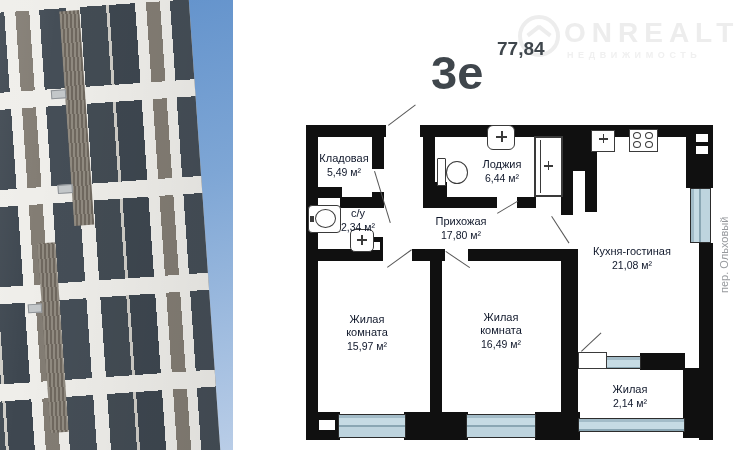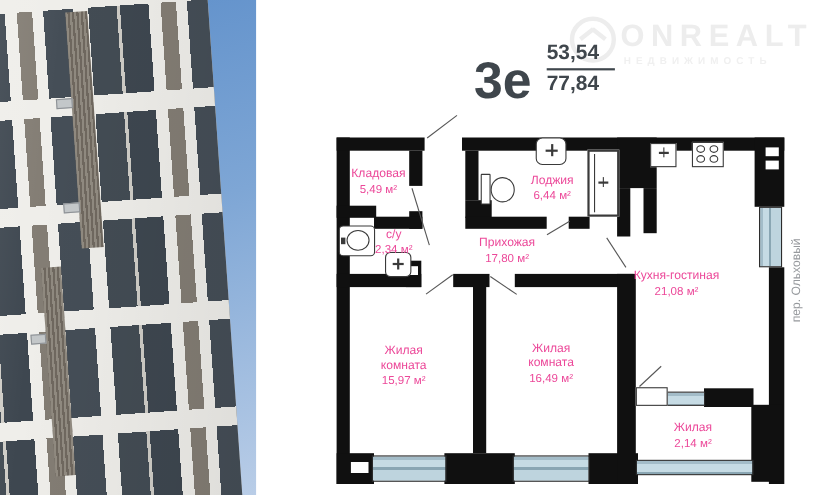--- a/index.html
+++ b/index.html
@@ -39,21 +39,21 @@
   .wm-tag{position:absolute;left:567px;top:50px;font-size:9px;font-weight:700;letter-spacing:4.6px;color:#f0f0f0;}
 
   
   .w{position:absolute;background:#101010;}
   .nw{position:absolute;background:#ffffff;}
   .winH{position:absolute;box-sizing:border-box;border:1px solid #2c2c2c;
         background:linear-gradient(180deg,#a3bcc8 0 3px,#c6dbe4 3px 10px,#8aa6b3 10px 12px,#bed4de 12px 100%);}
   .winV{position:absolute;box-sizing:border-box;border:1px solid #2c2c2c;
         background:linear-gradient(90deg,#a3bcc8 0 3px,#c6dbe4 3px 8px,#8aa6b3 8px 10px,#bed4de 10px 100%);}
   .dline{position:absolute;height:0;border-top:1.5px solid #565656;transform-origin:0 0;}
-  .rlab{position:absolute;text-align:center;color:#ec4899;}
+  .rlab{position:absolute;text-align:center;color:#0f172a;}
   .rname{font-size:11px;line-height:13px;}
   .rarea{font-size:10.5px;line-height:12px;margin-top:1px;}
   .ico{position:absolute;box-sizing:border-box;border:1.5px solid #3a3a3a;background:#fff;}
   .ico .part{position:absolute;box-sizing:border-box;}
   .street{position:absolute;left:690px;top:251px;width:70px;height:14px;text-align:center;
           font-size:11px;color:#96999d;transform:rotate(-90deg);white-space:nowrap;}
 </style>
 </head>
 <body>
 
@@ -71,21 +71,20 @@
   </div>
 
   <div class="wm-circle"></div>
   <div class="wm-roof1"></div>
   <div class="wm-roof2"></div>
   <div class="wm-brand">ONREALT</div>
   <div class="wm-tag">НЕДВИЖИМОСТЬ</div>
 
   <div class="unit">3е</div>
   <div class="frac">
-    <div class="frow u">53,54</div>
     <div class="frow">77,84</div>
   </div>
 
   <div class="w" style="left:306px;top:125px;width:12px;height:315px;"></div>
   <div class="w" style="left:306px;top:125px;width:80px;height:12px;"></div>
   <div class="w" style="left:420px;top:125px;width:293px;height:12px;"></div>
   <div class="w" style="left:686px;top:125px;width:27px;height:63px;"></div>
   <div class="w" style="left:699px;top:243px;width:14px;height:197px;"></div>
 
   <div class="w" style="left:306px;top:412px;width:34px;height:28px;"></div>
@@ -178,21 +177,21 @@
     <div class="rarea">2,34 м²</div>
   </div>
   <div class="rlab" style="left:462px;top:158px;width:80px;">
     <div class="rname">Лоджия</div>
     <div class="rarea">6,44 м²</div>
   </div>
   <div class="rlab" style="left:421px;top:215px;width:80px;">
     <div class="rname">Прихожая</div>
     <div class="rarea">17,80 м²</div>
   </div>
-  <div class="rlab" style="left:565px;top:245px;width:100px;">
+  <div class="rlab" style="left:582px;top:245px;width:100px;">
     <div class="rname">Кухня-гостиная</div>
     <div class="rarea">21,08 м²</div>
   </div>
   <div class="rlab" style="left:337px;top:313px;width:60px;">
     <div class="rname">Жилая комната</div>
     <div class="rarea">15,97 м²</div>
   </div>
   <div class="rlab" style="left:471px;top:311px;width:60px;">
     <div class="rname">Жилая комната</div>
     <div class="rarea">16,49 м²</div>

